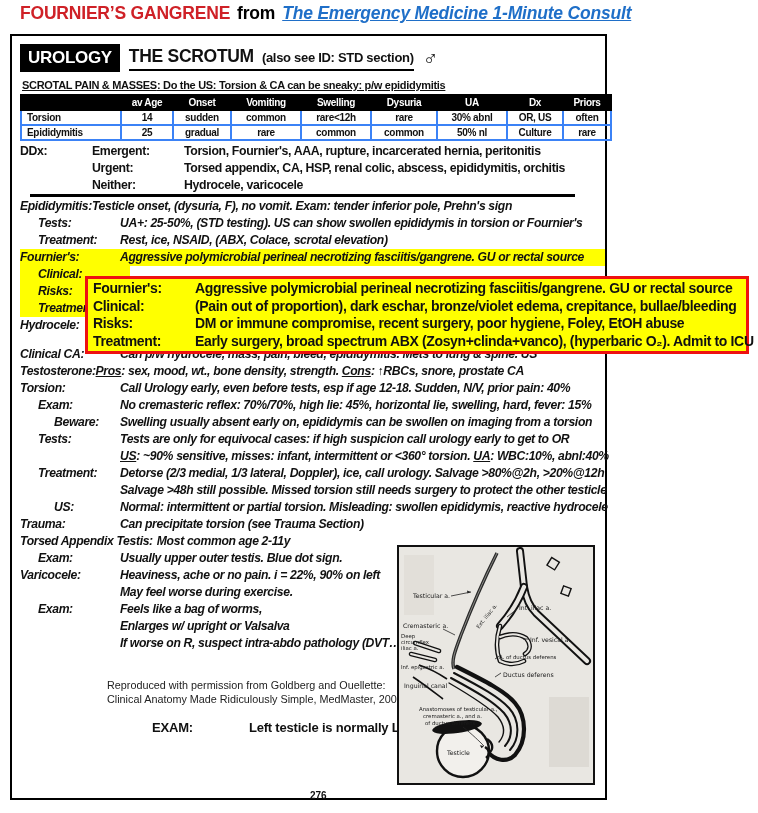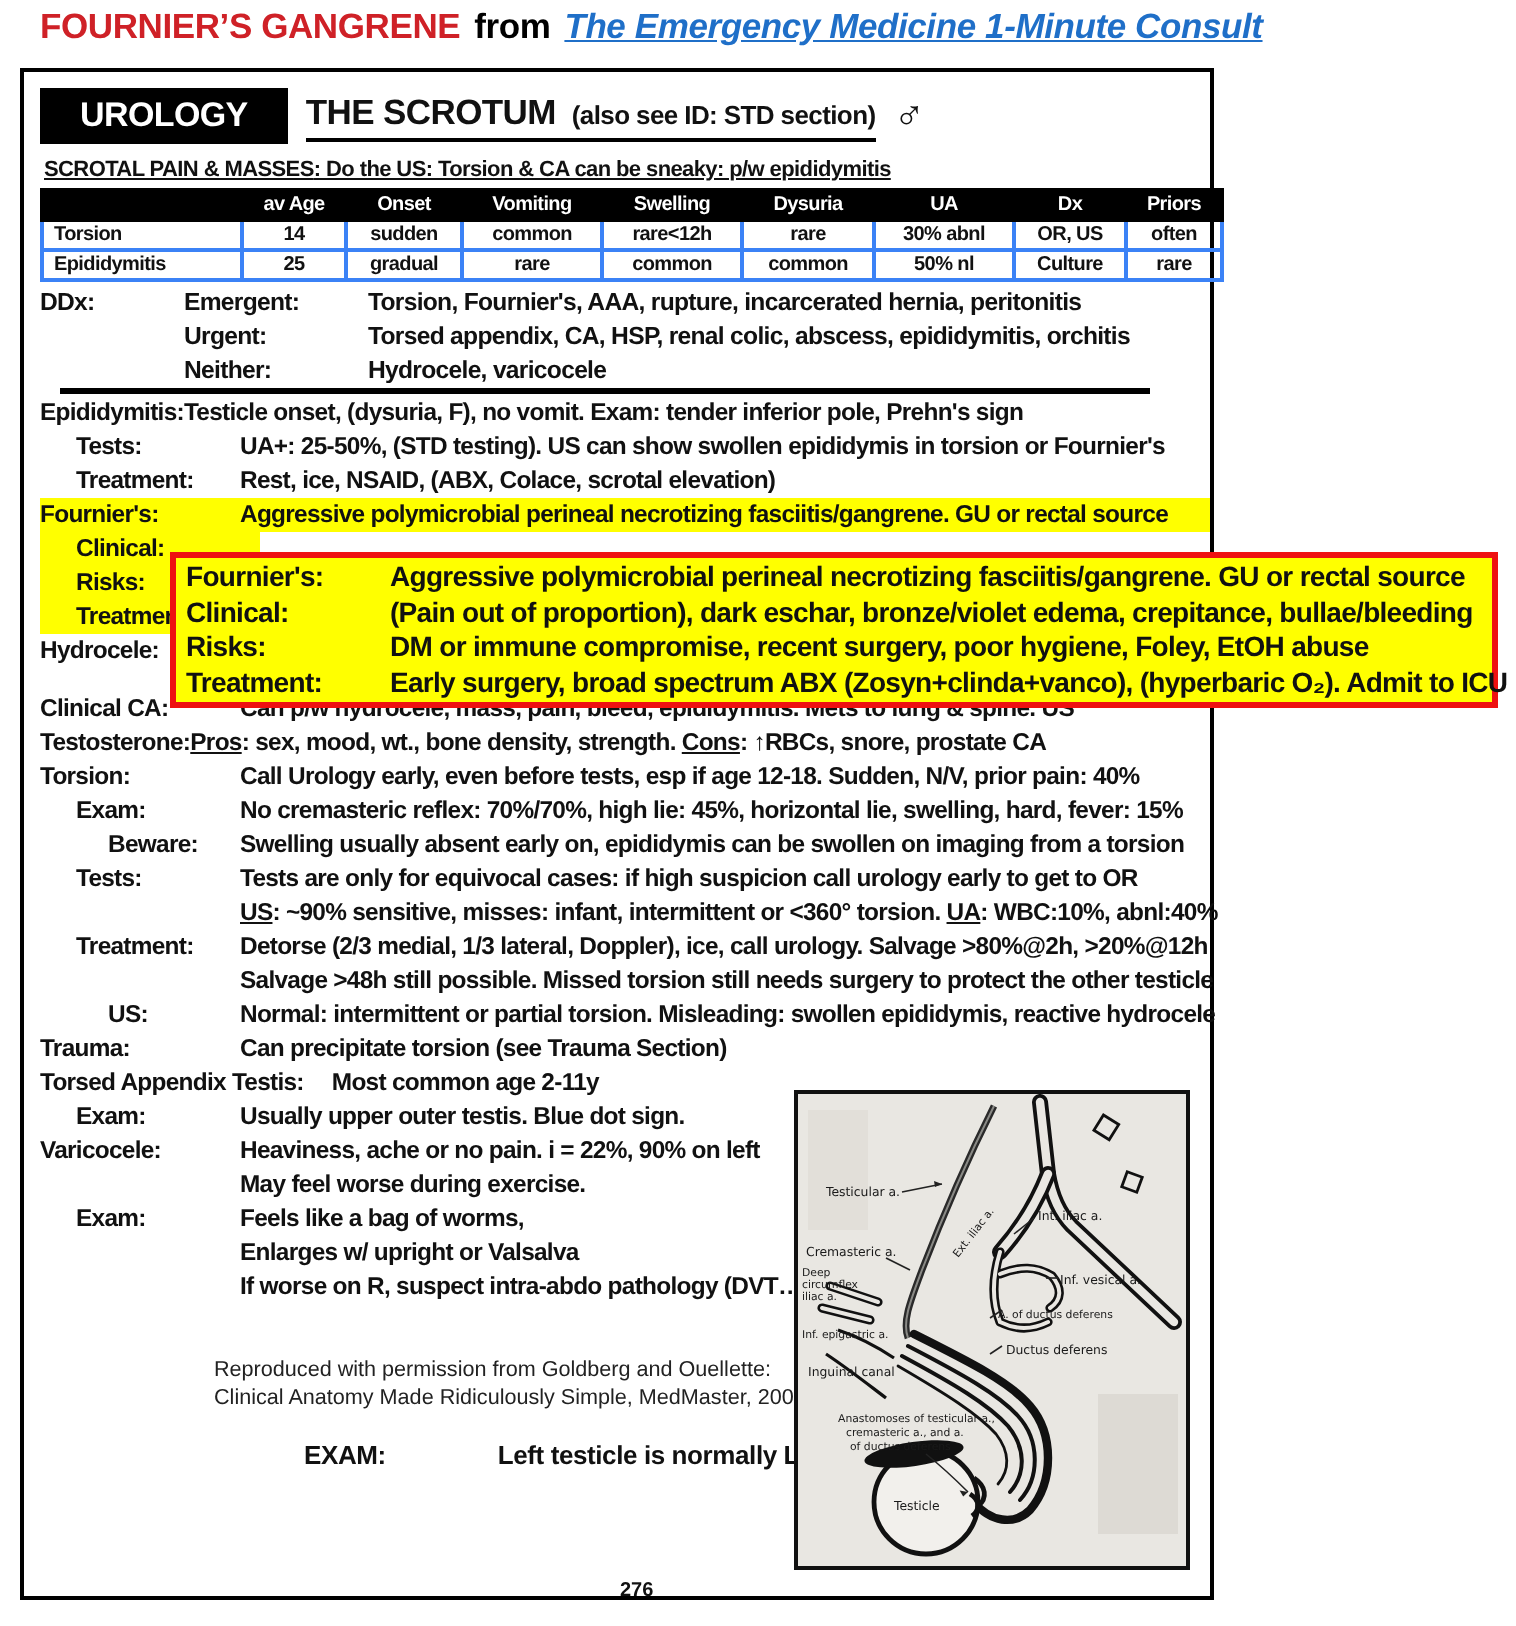--- a/index.html
+++ b/index.html
@@ -6,44 +6,44 @@
   body{width:758px;height:813px;position:relative;background:#fff;overflow:hidden;
        font-family:"Liberation Sans",sans-serif;color:#111;}
   
   .hdr{position:absolute;left:20px;top:3px;font-size:17.5px;font-weight:bold;white-space:nowrap;letter-spacing:-0.2px;}
   .hdr .red{color:#cf2127;}
   .hdr .from{color:#000;margin:0 7px;}
   .hdr .lnk{color:#1f6fc8;font-style:italic;text-decoration:underline;cursor:pointer;}
   
   .page{position:absolute;left:10px;top:34px;width:593px;height:762px;border:2px solid #000;background:#fff;}
   .head-row{display:flex;align-items:center;gap:9px;margin:7px 0 6px 8px;height:30px;}
-  .tag{background:#000;color:#fff;font-size:17px;font-weight:bold;padding:4px 20px;letter-spacing:-0.3px;}
+  .tag{background:#000;color:#fff;font-size:17px;font-weight:bold;padding:4px 8px;letter-spacing:-0.3px;}
   .ttl-grp{display:flex;align-items:baseline;gap:8px;border-bottom:2px solid #000;padding-bottom:2px;}
   .sec-title{font-size:17.5px;font-weight:bold;letter-spacing:-0.3px;}
   .sec-note{font-size:13px;font-weight:bold;letter-spacing:-0.3px;}
   .male{font-size:21px;font-weight:bold;line-height:10px;}
   .subhead{margin:2px 0 3px 10px;font-size:11px;font-weight:bold;letter-spacing:-0.3px;text-decoration:underline;white-space:nowrap;}
   
   table{border-collapse:collapse;table-layout:fixed;width:577px;margin:2px 0 0 8px;}
   th,td{border:2px solid #3b82f6;font-size:10px;font-weight:bold;text-align:center;padding:1px 0;letter-spacing:-0.3px;overflow:hidden;white-space:nowrap;}
   thead th{background:#000;color:#fff;border-color:#000;}
   .rowlab{text-align:left;padding-left:5px;}
   
   .ddx{margin:2px 0 0 8px;font-size:12.3px;font-weight:bold;letter-spacing:-0.35px;}
   .ddx-row{display:flex;line-height:17px;white-space:nowrap;}
   .ddx-row .c1{flex:0 0 72px;}
   .ddx-row .c2{flex:0 0 92px;}
   .rule{border-top:3px solid #000;width:545px;margin:0 0 0 18px;}
-  #lines{margin:1px 0 0 8px;}
+  #lines{margin:1px 0 0 8px;font-style:italic;}
   .line{display:flex;line-height:17px;font-size:12.2px;font-weight:bold;letter-spacing:-0.35px;white-space:nowrap;}
   .line .lbl{flex:0 0 100px;}
   .ind1 .lbl{padding-left:18px;box-sizing:border-box;}
   .ind2 .lbl{padding-left:34px;box-sizing:border-box;}
   .tight .lbl{flex:0 0 auto;}
-  .wide .lbl{flex:0 0 auto;margin-right:14px;}
+  .wide .lbl{flex:0 0 auto;margin-right:4px;}
   .hl{background:#ffff00;}
   .lblhl{width:110px;background:#ffff00;}
   .crop{height:12px;overflow:hidden;align-items:flex-end;padding-left:60px;font-size:11px;}
   
   .overlay{position:absolute;left:73px;top:240px;width:648px;background:#ffff00;border:3.5px solid #ee1111;padding:1px 5px;z-index:5;}
   .overlay .row{display:flex;font-size:14px;font-weight:bold;line-height:17.5px;letter-spacing:-0.35px;white-space:nowrap;}
   .overlay .lbl{flex:0 0 102px;}
   
   .credit{margin:26px 0 0 95px;font-size:10.8px;font-weight:400;line-height:14px;color:#222;}
   .examline{display:flex;gap:56px;margin:14px 0 0 140px;font-size:13px;font-weight:bold;letter-spacing:-0.2px;}

